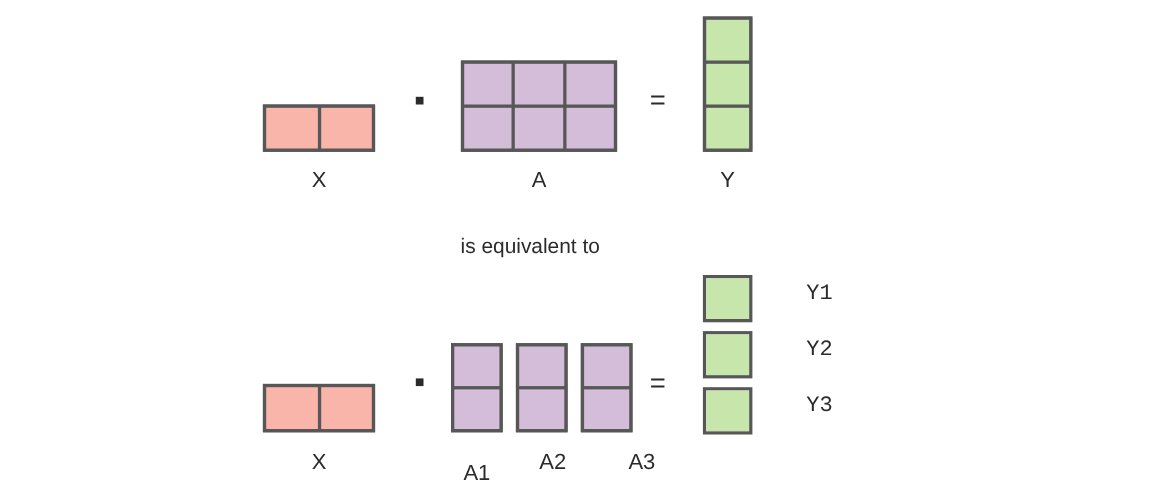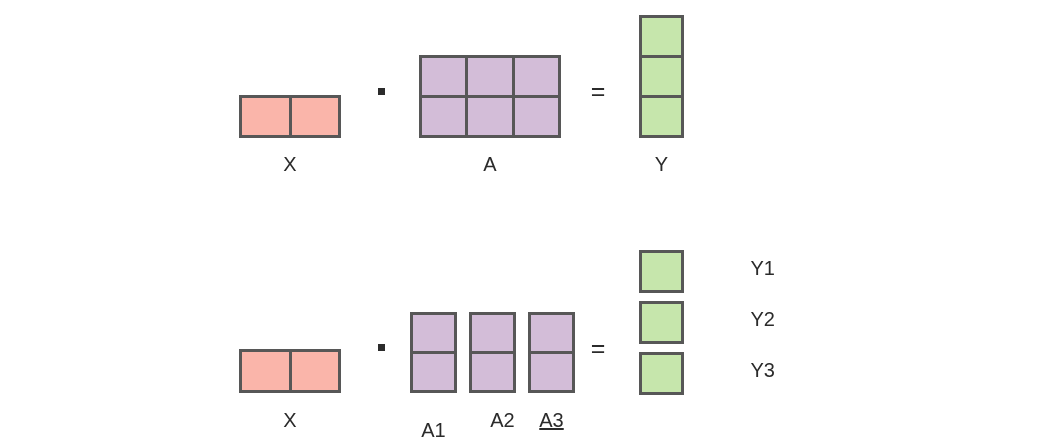--- a/index.html
+++ b/index.html
@@ -57,21 +57,21 @@
   
   .label {
     position: absolute;
     font-size: 20px;
     line-height: 1;
     color: #2b2b2b;
     white-space: nowrap;
     text-align: center;
     font-family: "Liberation Sans", sans-serif;
   }
-  .label.left-aligned { text-align: right; }
+  .label.left-aligned { text-align: center; font-family: Liberation Mono, monospace; }
 
   .caption {
     position: absolute;
     font-size: 19px;
     line-height: 1;
     color: #2b2b2b;
     white-space: nowrap;
     text-align: center;
     font-family: "Liberation Sans", sans-serif;
   }
@@ -104,20 +104,21 @@
   <div class="op-eq" style="left:584px; top:79px; width:28px;">=</div>
 
   <div class="matrix" style="left:639px; top:15px; width:45px; height:123px;
               grid-template-columns:1fr; grid-template-rows:1fr 1fr 1fr;">
     <div class="cell green"></div>
     <div class="cell green"></div>
     <div class="cell green"></div>
   </div>
   <div class="label" style="left:639px; top:154px; width:45px;">Y</div>
 
+  <div class="caption" style="left:332px; top:215px; width:300px;">is equivalent to</div>
 
   <div class="matrix" style="left:239px; top:349px; width:102px; height:44px;
               grid-template-columns:1fr 1fr; grid-template-rows:1fr;">
     <div class="cell pink"></div>
     <div class="cell pink"></div>
   </div>
   <div class="label" style="left:239px; top:410px; width:102px;">X</div>
 
   <div class="op-dot" style="left:378px; top:344px;"></div>
 
@@ -133,21 +134,21 @@
     <div class="cell purple"></div>
     <div class="cell purple"></div>
   </div>
   <div class="label" style="left:479px; top:410px; width:47px;">A2</div>
 
   <div class="matrix" style="left:528px; top:312px; width:47px; height:81px;
               grid-template-columns:1fr; grid-template-rows:1fr 1fr;">
     <div class="cell purple"></div>
     <div class="cell purple"></div>
   </div>
-  <div class="label" style="left:528px; top:410px; width:47px;text-decoration:underline;">A3</div>
+  <div class="label" style="left:560px; top:410px; width:47px;">A3</div>
 
   <div class="op-eq" style="left:584px; top:336px; width:28px;">=</div>
 
   <div class="matrix" style="left:639px; top:250px; width:45px; height:43px;
               grid-template-columns:1fr; grid-template-rows:1fr;">
     <div class="cell green"></div>
   </div>
   <div class="label left-aligned" style="left:715px; top:258px; width:60px;">Y1</div>
 
   <div class="matrix" style="left:639px; top:301px; width:45px; height:43px;

